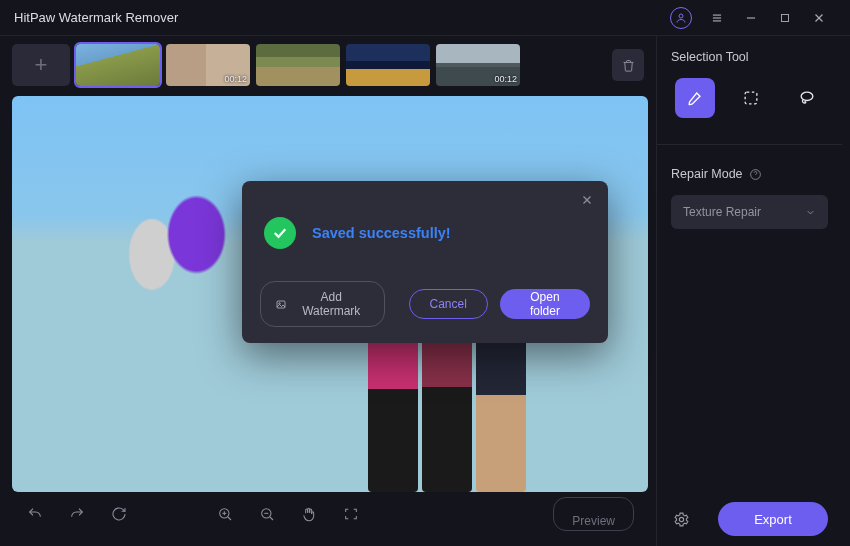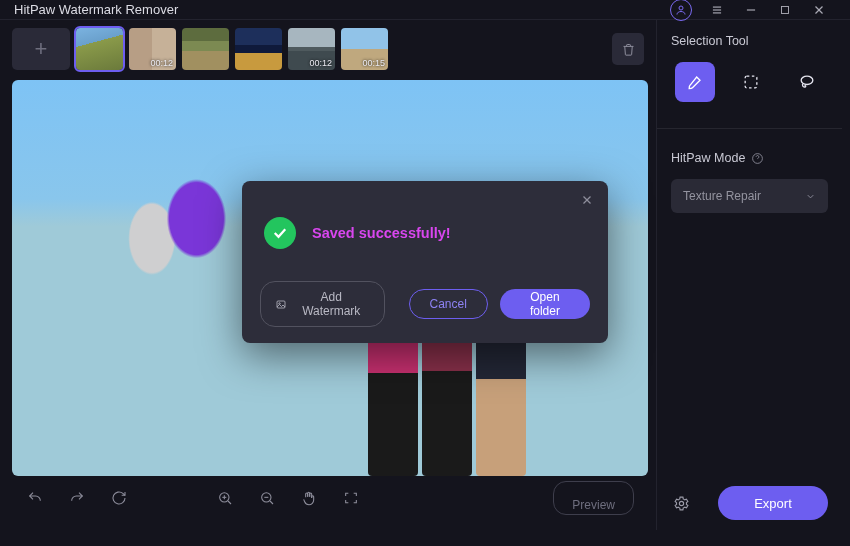--- a/index.html
+++ b/index.html
@@ -7,21 +7,21 @@
     width: 850px; height: 546px;
     background: #14141d;
     font-family: -apple-system, "Segoe UI", Arial, sans-serif;
     color: #c9c9d4;
     overflow: hidden;
     position: relative;
     user-select: none;
   }
   
   .titlebar {
-    height: 20px; display: flex; align-items: center;
+    height: 36px; display: flex; align-items: center;
     padding: 0 14px; background: #14141d; border-bottom: 1px solid #23232e;
   }
   .titlebar .title { font-size: 13px; color: #dcdce4; font-weight: 500; }
   .titlebar .spacer { flex: 1; }
   .titlebar .winbtn {
     width: 34px; height: 36px; display: flex; align-items: center; justify-content: center;
     color: #a9a9b4; cursor: pointer;
   }
   .titlebar .winbtn svg { width: 14px; height: 14px; }
   .profile-btn {
@@ -44,21 +44,21 @@
     margin-bottom: 10px;
   }
   .add-tile {
     width: 58px; height: 42px; border-radius: 5px;
     background: #2a2a38; color: #6e6e7e;
     display: flex; align-items: center; justify-content: center;
     font-size: 22px; cursor: pointer;
     flex-shrink: 0;
   }
   .thumb {
-    width: 47px; height: 42px; border-radius: 4px; overflow: hidden;
+    width: 84px; height: 42px; border-radius: 4px; overflow: hidden;
     position: relative; cursor: pointer; flex-shrink: 0;
   }
   .thumb.selected { outline: 2px solid #6d5ef0; outline-offset: -0.5px; }
   .thumb .dur {
     position: absolute; right: 3px; bottom: 2px;
     font-size: 9px; color: #e9e9f0; text-shadow: 0 0 3px #000;
   }
   .thumbs .gap { flex: 1; }
   .trash {
     width: 32px; height: 32px; border-radius: 5px; background: #2a2a38;
@@ -104,21 +104,21 @@
   .modal .close {
     position: absolute; top: 10px; right: 12px; width: 18px; height: 18px;
     display:flex; align-items:center; justify-content:center; cursor:pointer; color:#8e8e9c;
   }
   .modal .msg-row { display:flex; align-items:center; gap: 16px; padding: 18px 4px 32px 4px; }
   .check-badge {
     width: 32px; height: 32px; border-radius: 50%; background:#23c55e;
     display:flex; align-items:center; justify-content:center; flex-shrink:0;
   }
   .check-badge svg { width:18px; height:18px; stroke:#fff; fill:none; stroke-width:3; }
-  .modal .msg { color:#d946ef; font-size:14.5px; font-weight:600; }
+  .modal .msg { color:#3b82f6; font-size:14.5px; font-weight:600; }
   .modal .actions { display:flex; align-items:center; gap:12px; }
   .ghost-btn {
     height:46px; padding:0 14px; border-radius:15px; border:1px solid #52525f;
     background:transparent; color:#b9b9c4; font-size:12px;
     display:inline-flex; align-items:center; gap:6px; cursor:pointer;
   }
   .ghost-btn svg { width:13px; height:13px; stroke:#b9b9c4; fill:none; }
   .modal .actions .gap { flex:1; }
   .outline-accent {
     height:30px; padding:0 20px; border-radius:15px; border:1px solid #6d5ef0;
@@ -225,23 +225,20 @@
         </div>
       <div class="thumb th3">
           <span class="dur"></span>
         </div>
       <div class="thumb th4">
           <span class="dur"></span>
         </div>
       <div class="thumb th5">
           <span class="dur">00:12</span>
         </div>
-      <div class="thumb th6">
-          <span class="dur">00:15</span>
-        </div>
       <div class="gap"></div>
       <div class="trash">
         <svg viewBox="0 0 24 24" stroke-width="1.6">
             <path d="M4 7h16"></path>
             <path d="M9 7V5a1 1 0 011-1h4a1 1 0 011 1v2"></path>
             <path d="M6 7l1 13a1 1 0 001 1h8a1 1 0 001-1l1-13"></path>
           </svg>
       </div>
     </div>
 
@@ -326,21 +323,21 @@
         <svg viewBox="0 0 24 24">
             <ellipse cx="12" cy="10" rx="7" ry="5"></ellipse>
             <path d="M7 14c-1 2 0 4 2 4 2 0 2-2 0-2"></path>
           </svg>
       </div>
     </div>
 
     <div class="divider"></div>
 
     <div class="section-title">
-      <span>HitPaw Mode</span>
+      <span>Repair Mode</span>
       <svg class="help-ico" viewBox="0 0 24 24" stroke-width="1.6">
           <circle cx="12" cy="12" r="9"></circle>
           <path d="M9.5 9a2.5 2.5 0 114 2c-.8.6-1.5 1-1.5 2"></path>
           <line x1="12" y1="17" x2="12" y2="17.01"></line>
         </svg>
     </div>
     <div class="dropdown">
       <span>Texture Repair</span>
       <span class="dd-gap"></span>
       <svg viewBox="0 0 24 24" stroke-width="2">

